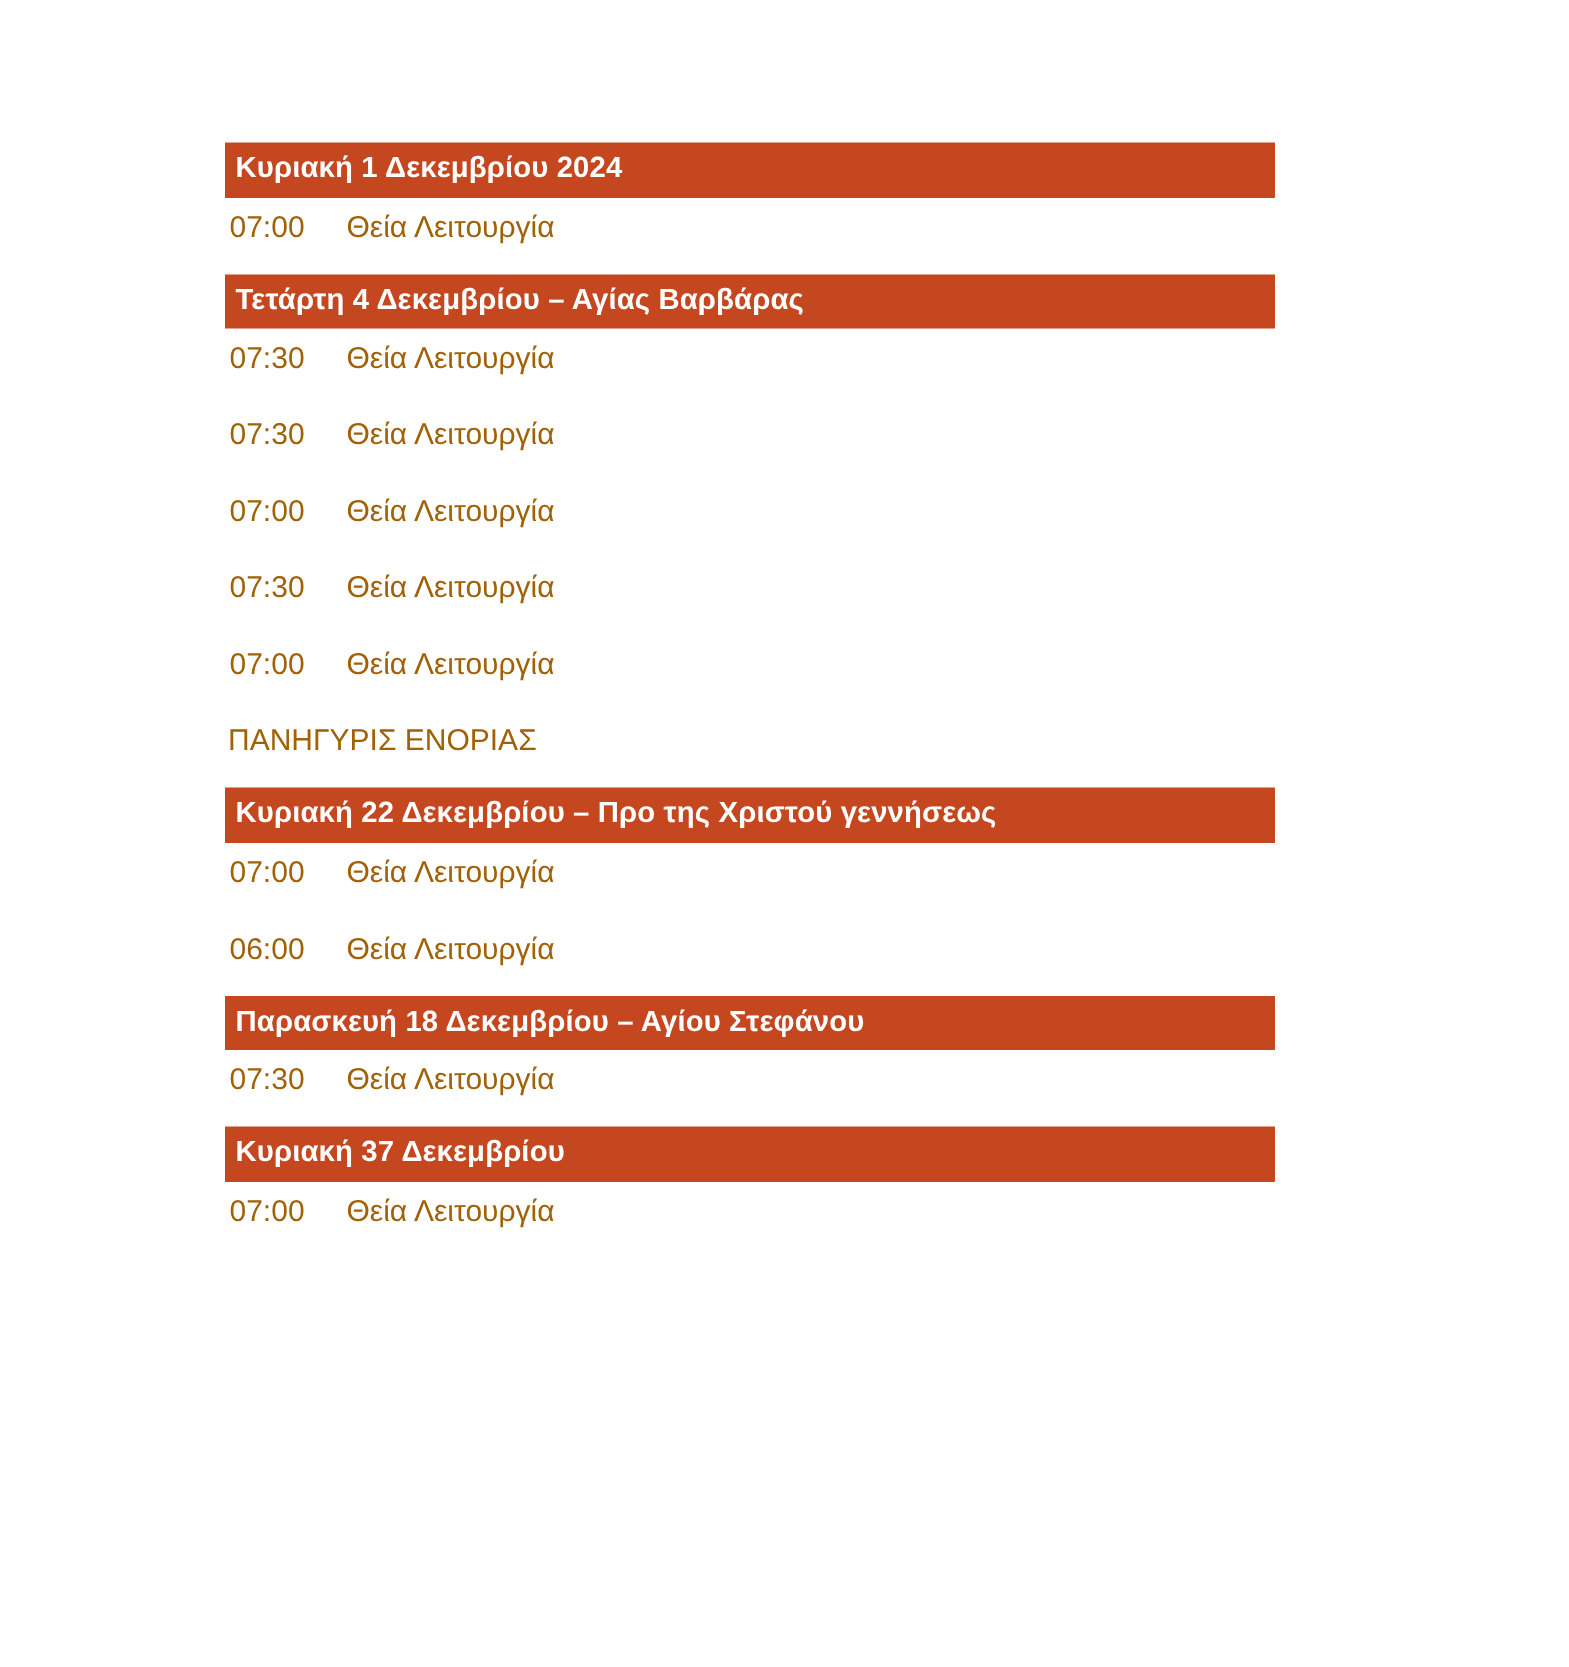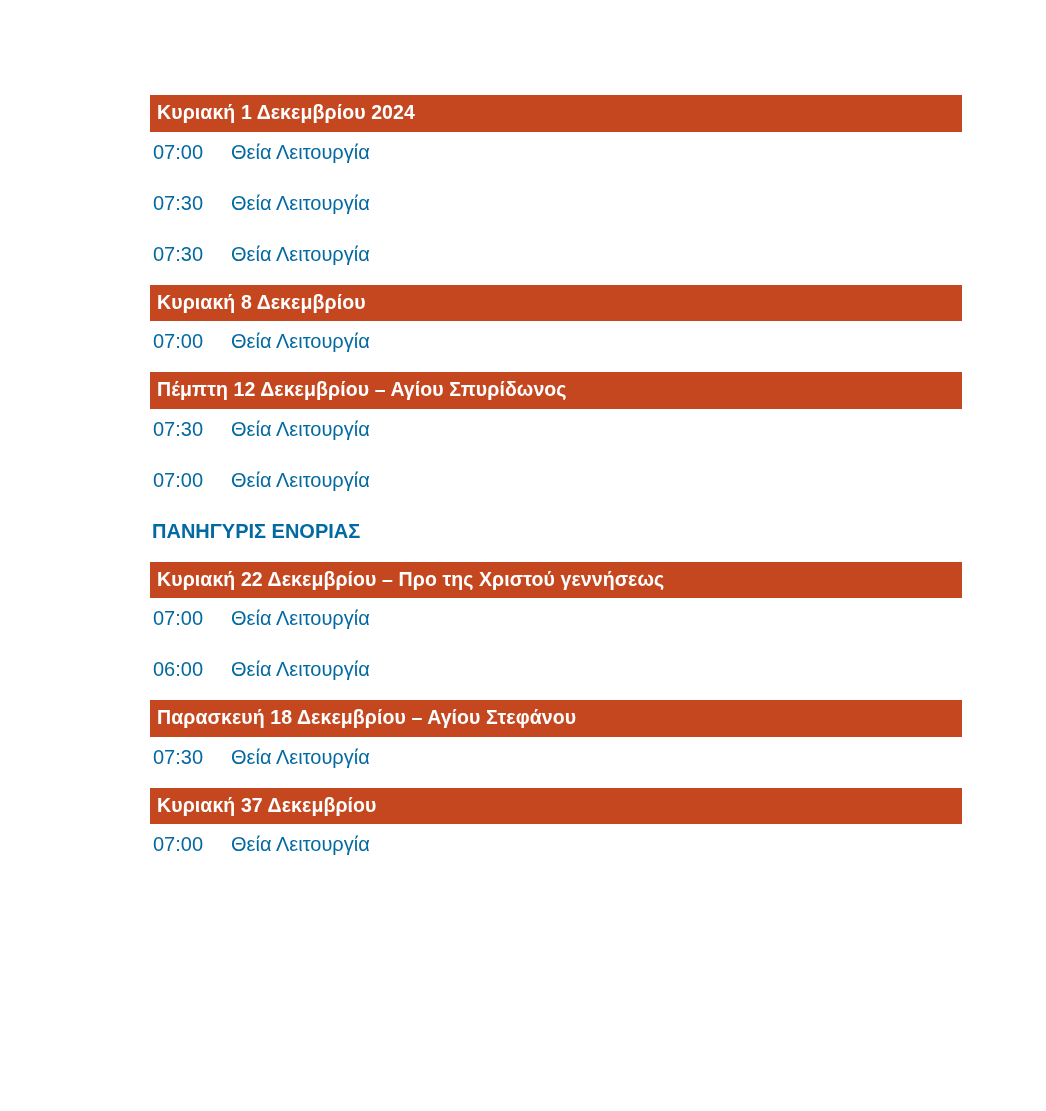--- a/index.html
+++ b/index.html
@@ -35,84 +35,82 @@
   .entry-heading {
     background: #c4471f;
     color: #ffffff;
     font-weight: bold;
     font-size: 19.5px;
     line-height: 1;
     padding: 8px 0 9px 7px;
     letter-spacing: 0.1px;
     white-space: nowrap;
     box-sizing: border-box;
-    width: 812px;
+    width: 700px;
   }
   .entry-detail {
     display: flex;
     align-items: baseline;
     padding: 9px 0 0 3px;
     font-size: 20px;
-    color: #0369a1;
+    color: #a16207;
     white-space: nowrap;
   }
   .entry-time {
     min-width: 64px;
     display: inline-block;
   }
   .entry-text {
     margin-left: 14px;
     text-align: center;
   }
   .entry-detail.single .entry-text {
     margin-left: 0;
-    font-weight: bold;
   }
   .entry-detail.single {
     padding-left: 2px;
   }
 </style>
 </head>
 <body>
 
 <div class="page">
   <div class="schedule">
 
     <div class="entry">
       <div class="entry-heading">Κυριακή 1 Δεκεμβρίου 2024</div>
       <div class="entry-detail">
         <span class="entry-time">07:00</span>
         <span class="entry-text">Θεία Λειτουργία</span>
       </div>
     </div>
 
     <div class="entry">
+      <div class="entry-heading">Τετάρτη 4 Δεκεμβρίου – Αγίας Βαρβάρας</div>
       <div class="entry-detail">
         <span class="entry-time">07:30</span>
         <span class="entry-text">Θεία Λειτουργία</span>
       </div>
     </div>
 
     <div class="entry">
       <div class="entry-detail">
         <span class="entry-time">07:30</span>
         <span class="entry-text">Θεία Λειτουργία</span>
       </div>
     </div>
 
     <div class="entry">
-      <div class="entry-heading">Κυριακή 8 Δεκεμβρίου</div>
       <div class="entry-detail">
         <span class="entry-time">07:00</span>
         <span class="entry-text">Θεία Λειτουργία</span>
       </div>
     </div>
 
     <div class="entry">
-      <div class="entry-heading">Πέμπτη 12 Δεκεμβρίου – Αγίου Σπυρίδωνος</div>
       <div class="entry-detail">
         <span class="entry-time">07:30</span>
         <span class="entry-text">Θεία Λειτουργία</span>
       </div>
     </div>
 
     <div class="entry">
       <div class="entry-detail">
         <span class="entry-time">07:00</span>
         <span class="entry-text">Θεία Λειτουργία</span>

